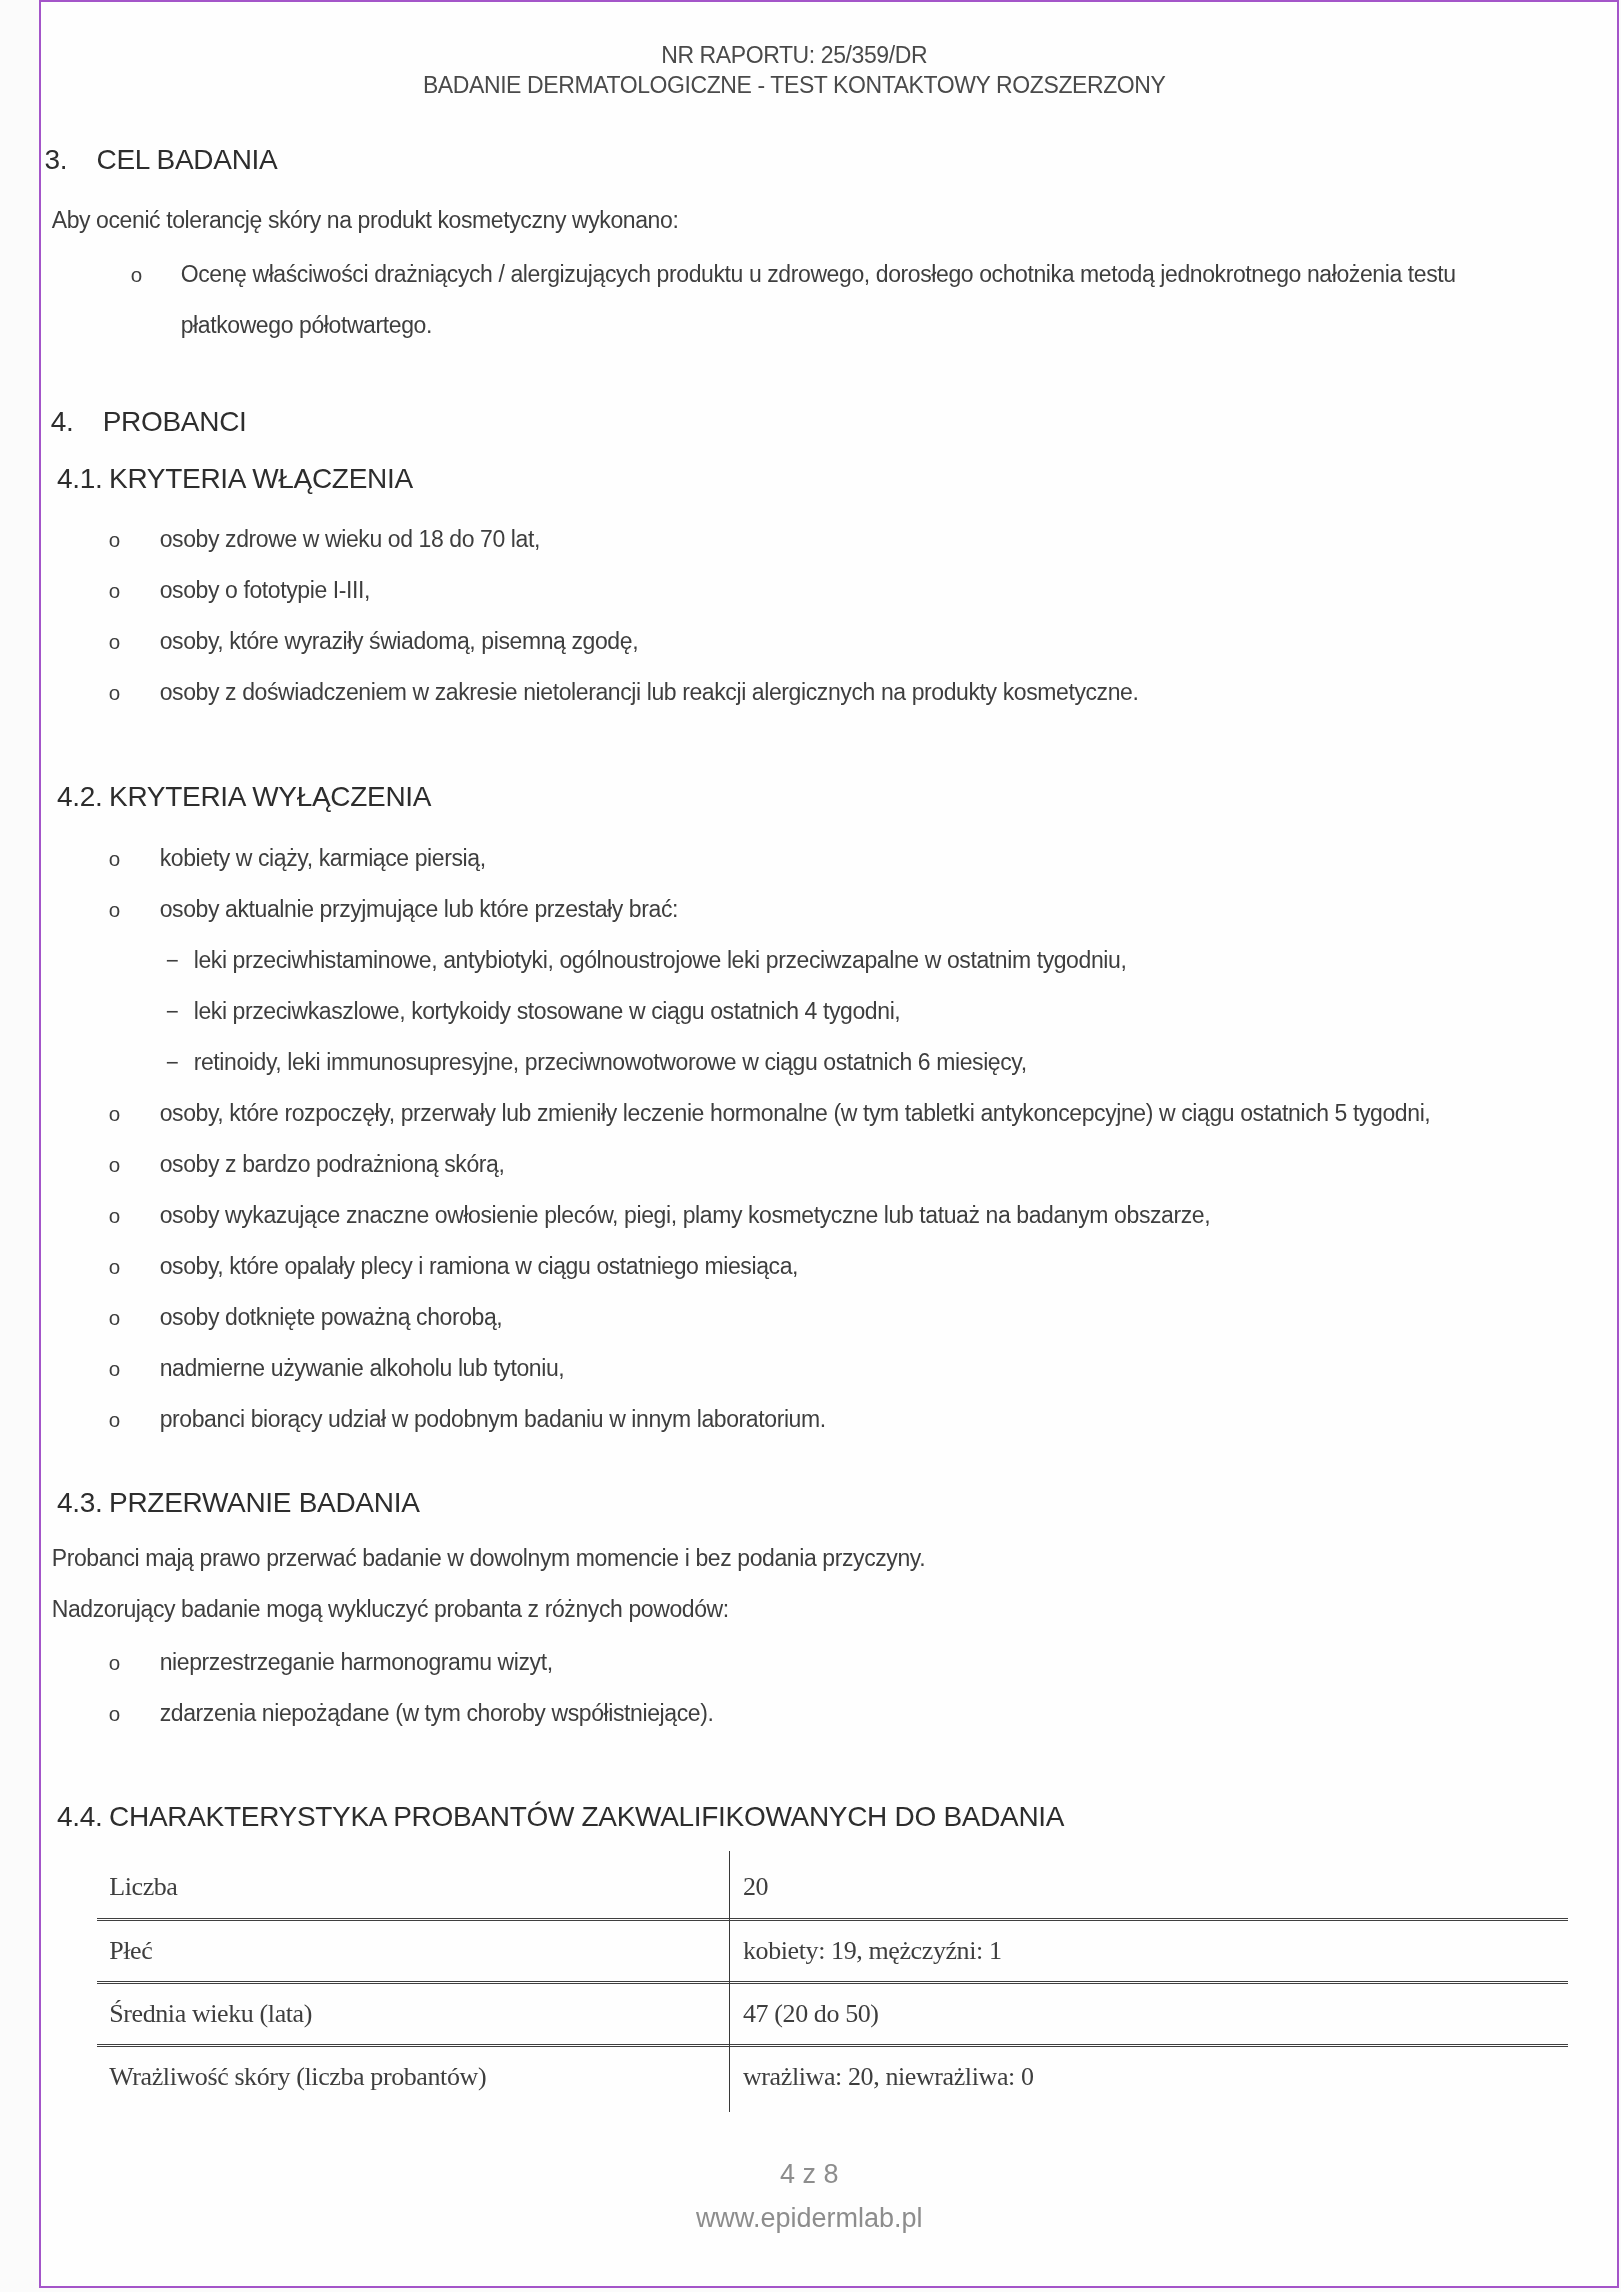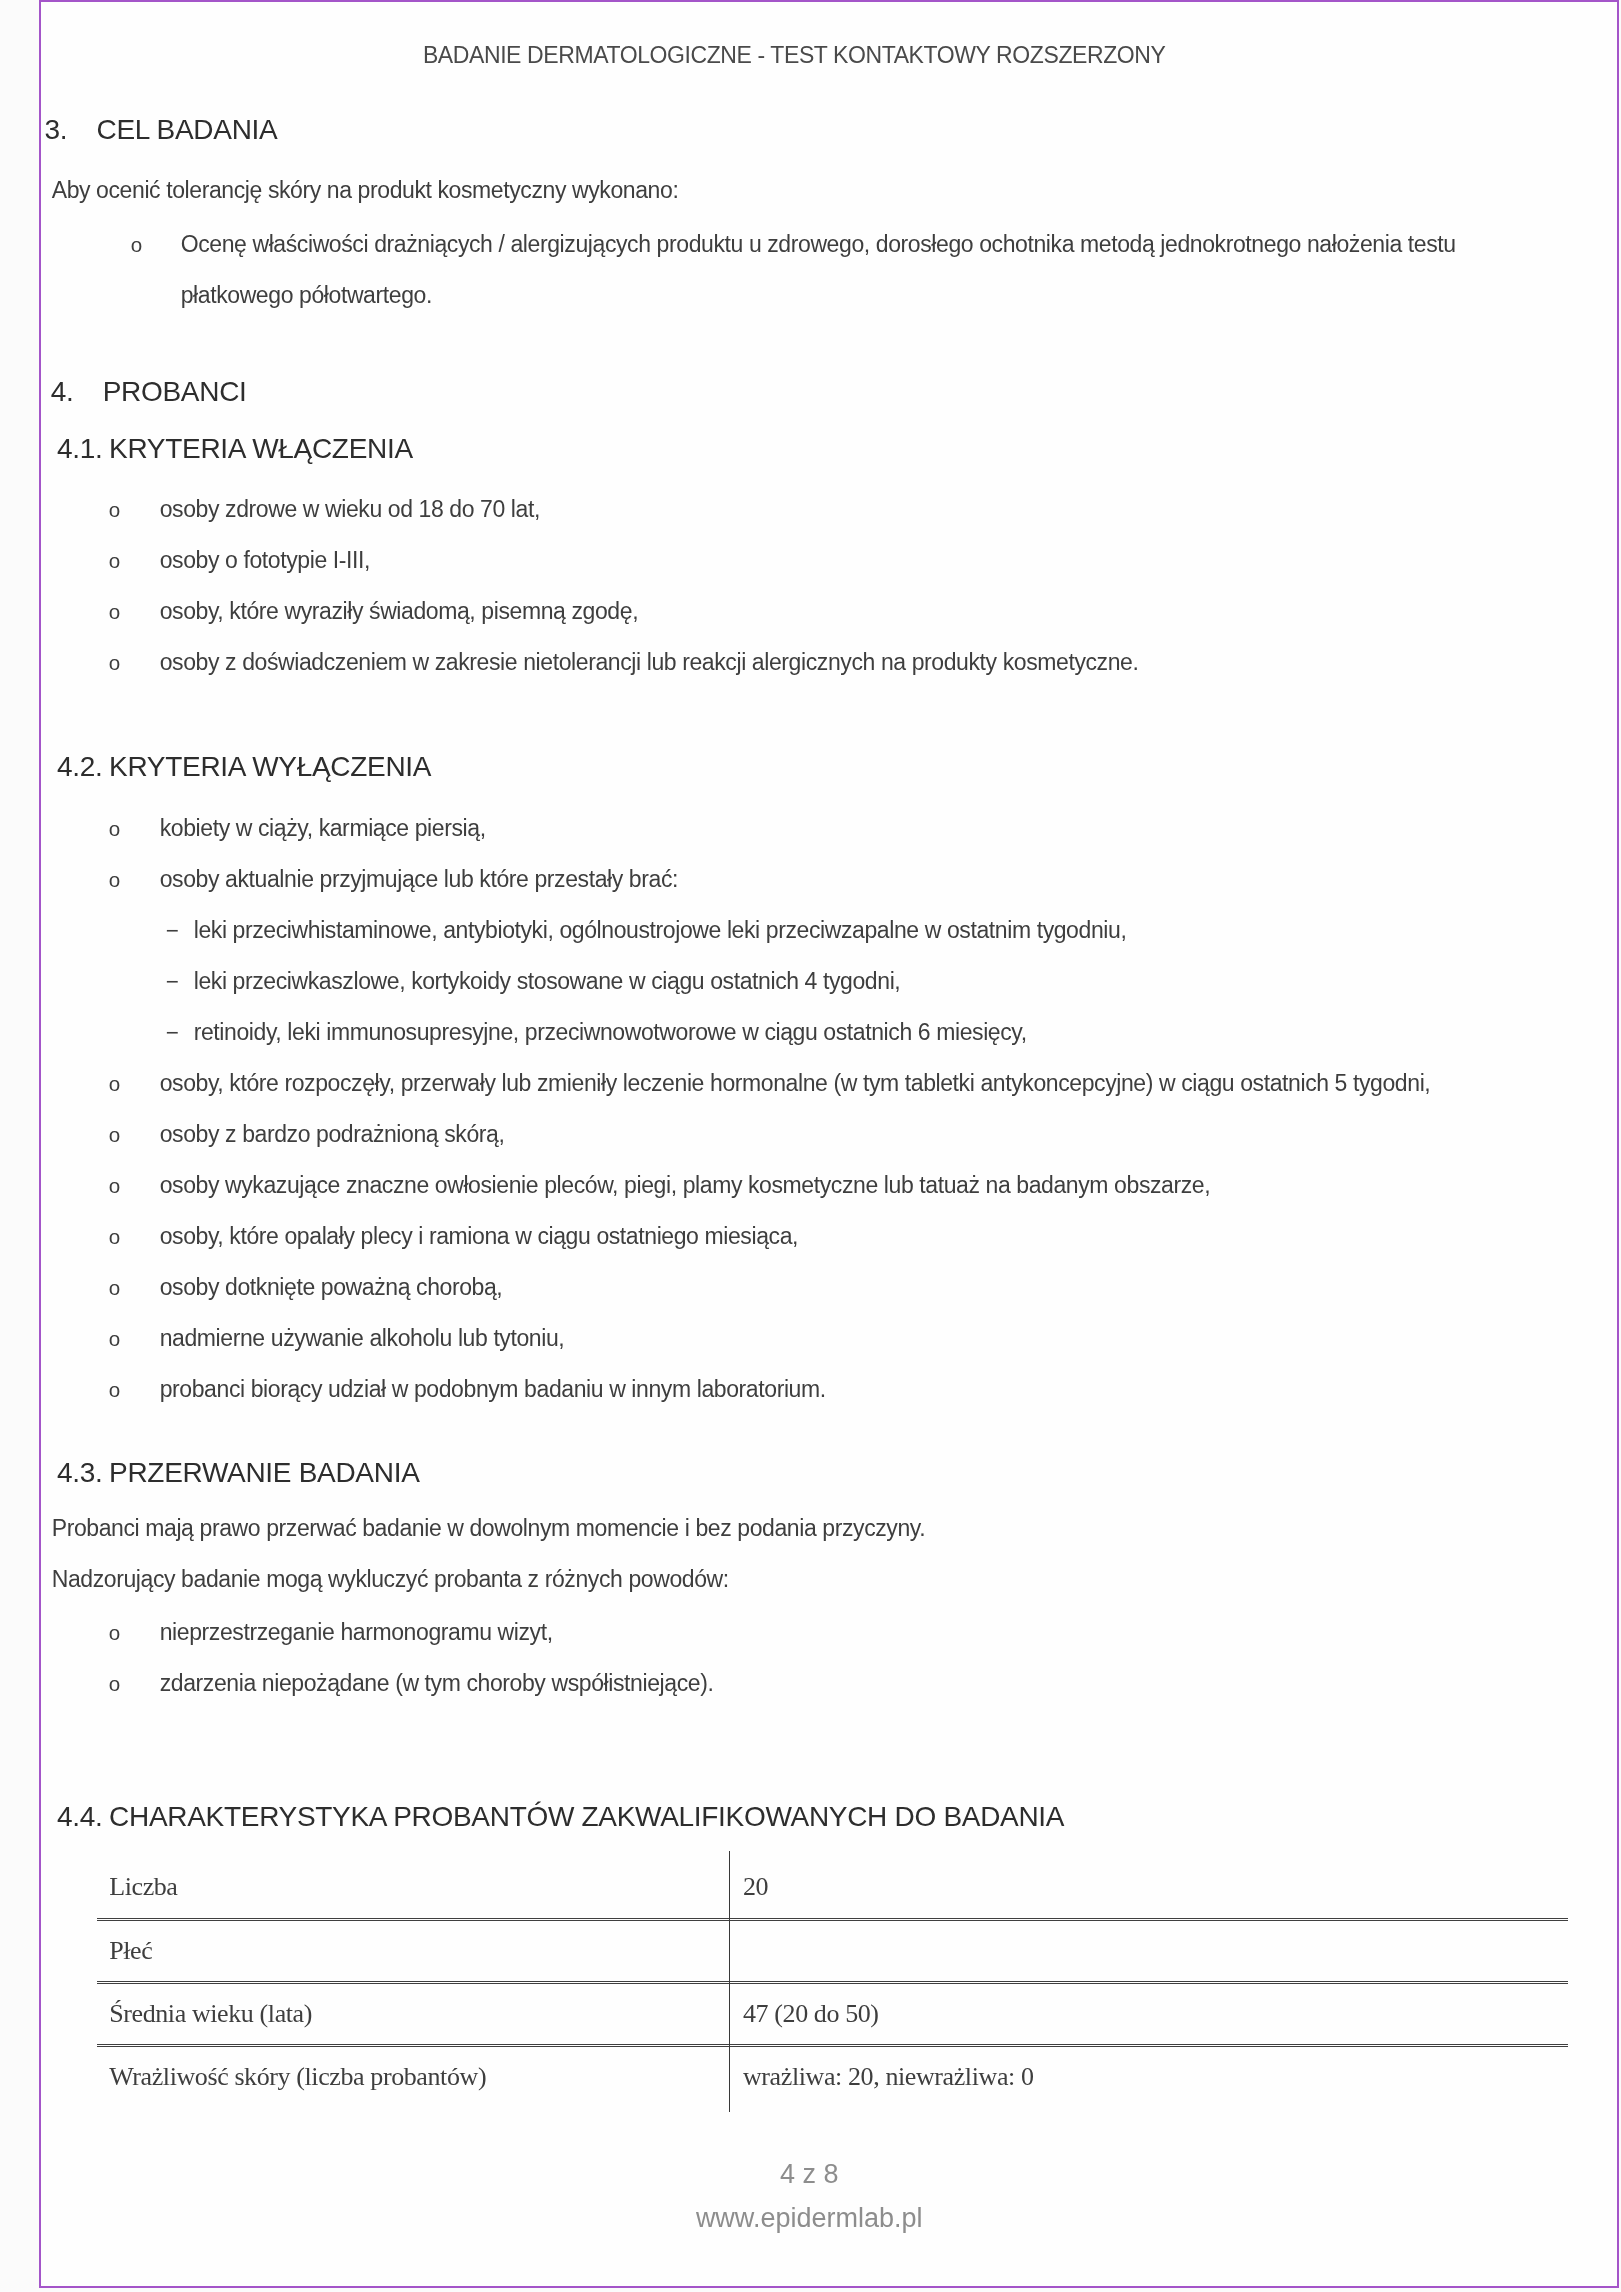--- a/index.html
+++ b/index.html
@@ -54,20 +54,21 @@
                 font-size:27px; letter-spacing:0; }
   .doc-footer .site { margin-top:13.4px; }
 </style>
 </head>
 <body>
 
 <div class="page">
   <div class="content">
 
     <div class="doc-header centered">
+      <div>NR RAPORTU: 25/359/DR</div>
       <div>BADANIE DERMATOLOGICZNE - TEST KONTAKTOWY ROZSZERZONY</div>
     </div>
 
     <div class="sec-heading h-s3">
       <span class="num">3.</span><span>CEL BADANIA</span>
     </div>
     <div class="para p-intro">Aby ocenić tolerancję skóry na produkt kosmetyczny wykonano:</div>
     <div class="list list-b list3">
 
         <div class="li">
@@ -197,20 +198,21 @@
       <div class="char-table">
         <div class="col-divider"></div>
 
           <div class="trow">
             <div class="tlabel">Liczba</div>
             <div class="tvalue">20</div>
           </div>
 
           <div class="trow">
             <div class="tlabel">Płeć</div>
+            <div class="tvalue">kobiety: 19, mężczyźni: 1</div>
           </div>
 
           <div class="trow">
             <div class="tlabel">Średnia wieku (lata)</div>
             <div class="tvalue">47 (20 do 50)</div>
           </div>
 
           <div class="trow">
             <div class="tlabel">Wrażliwość skóry (liczba probantów)</div>
             <div class="tvalue">wrażliwa: 20, niewrażliwa: 0</div>

